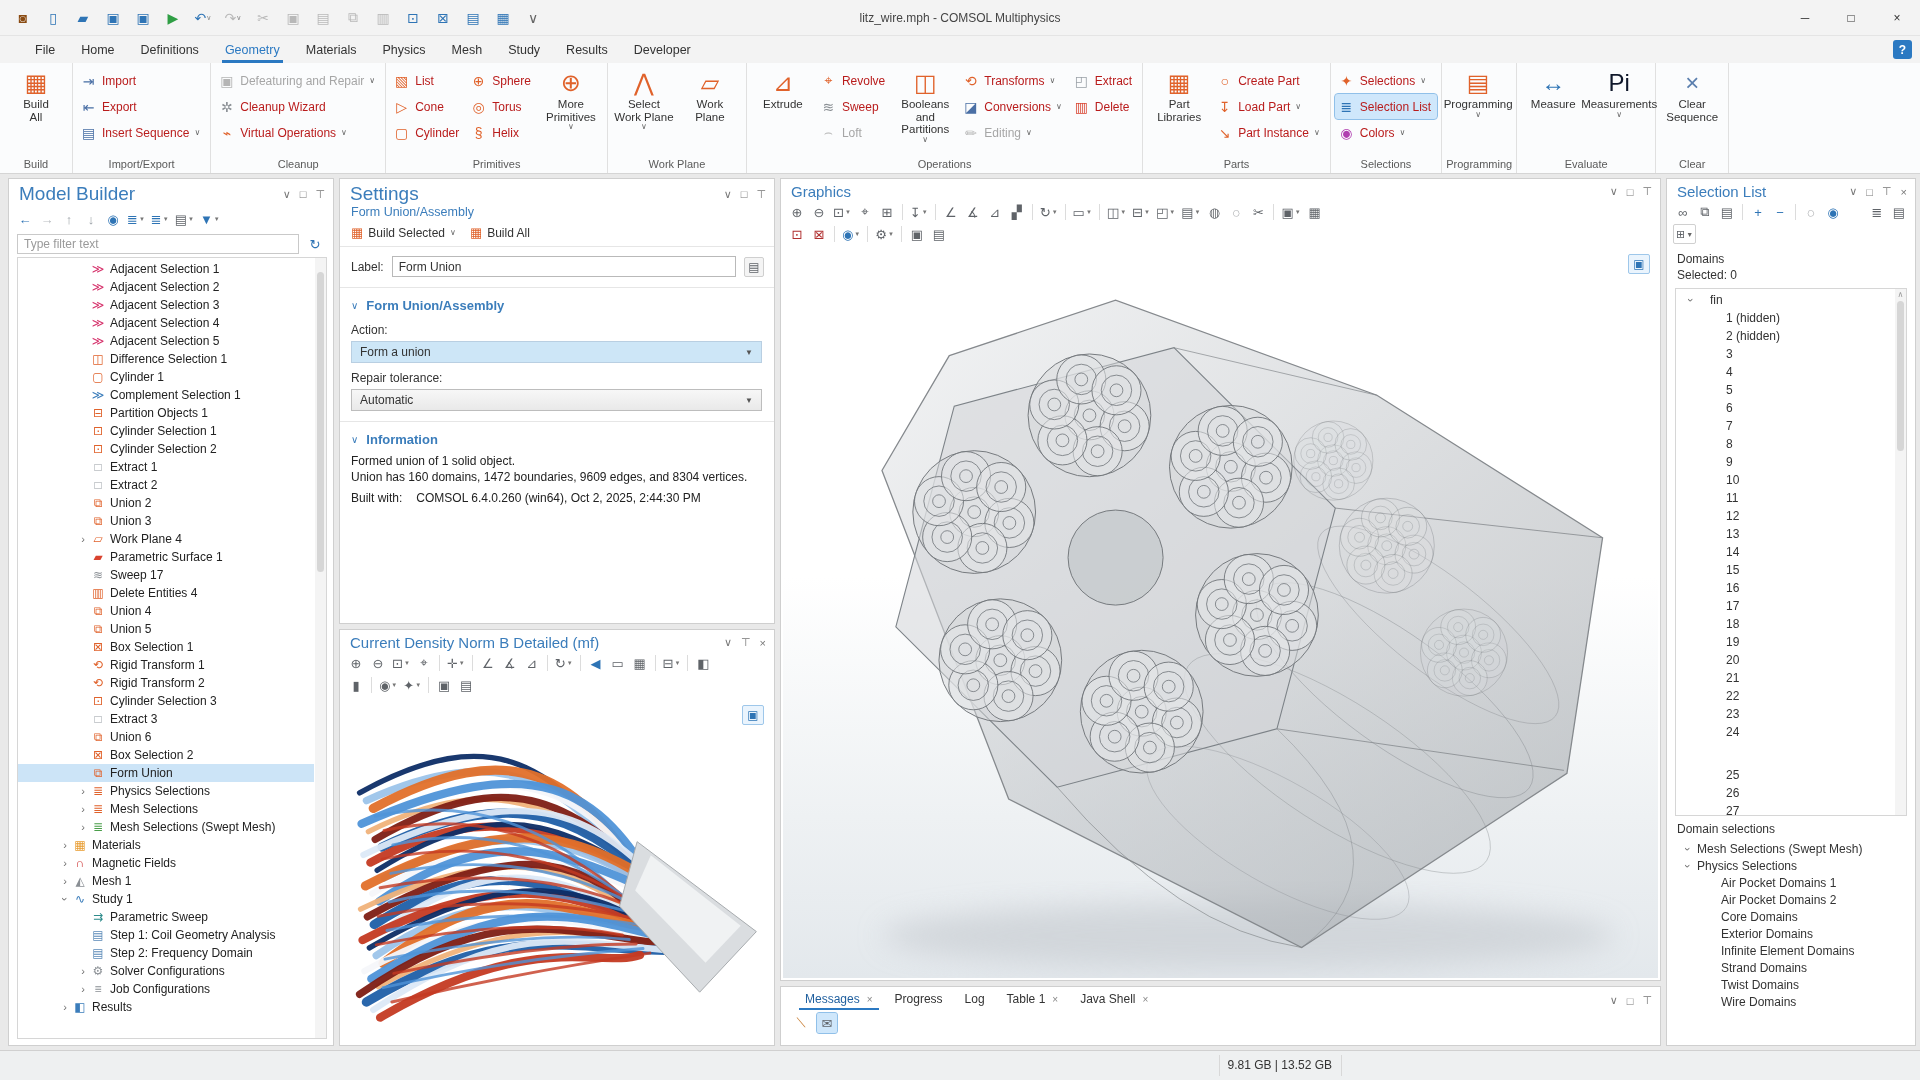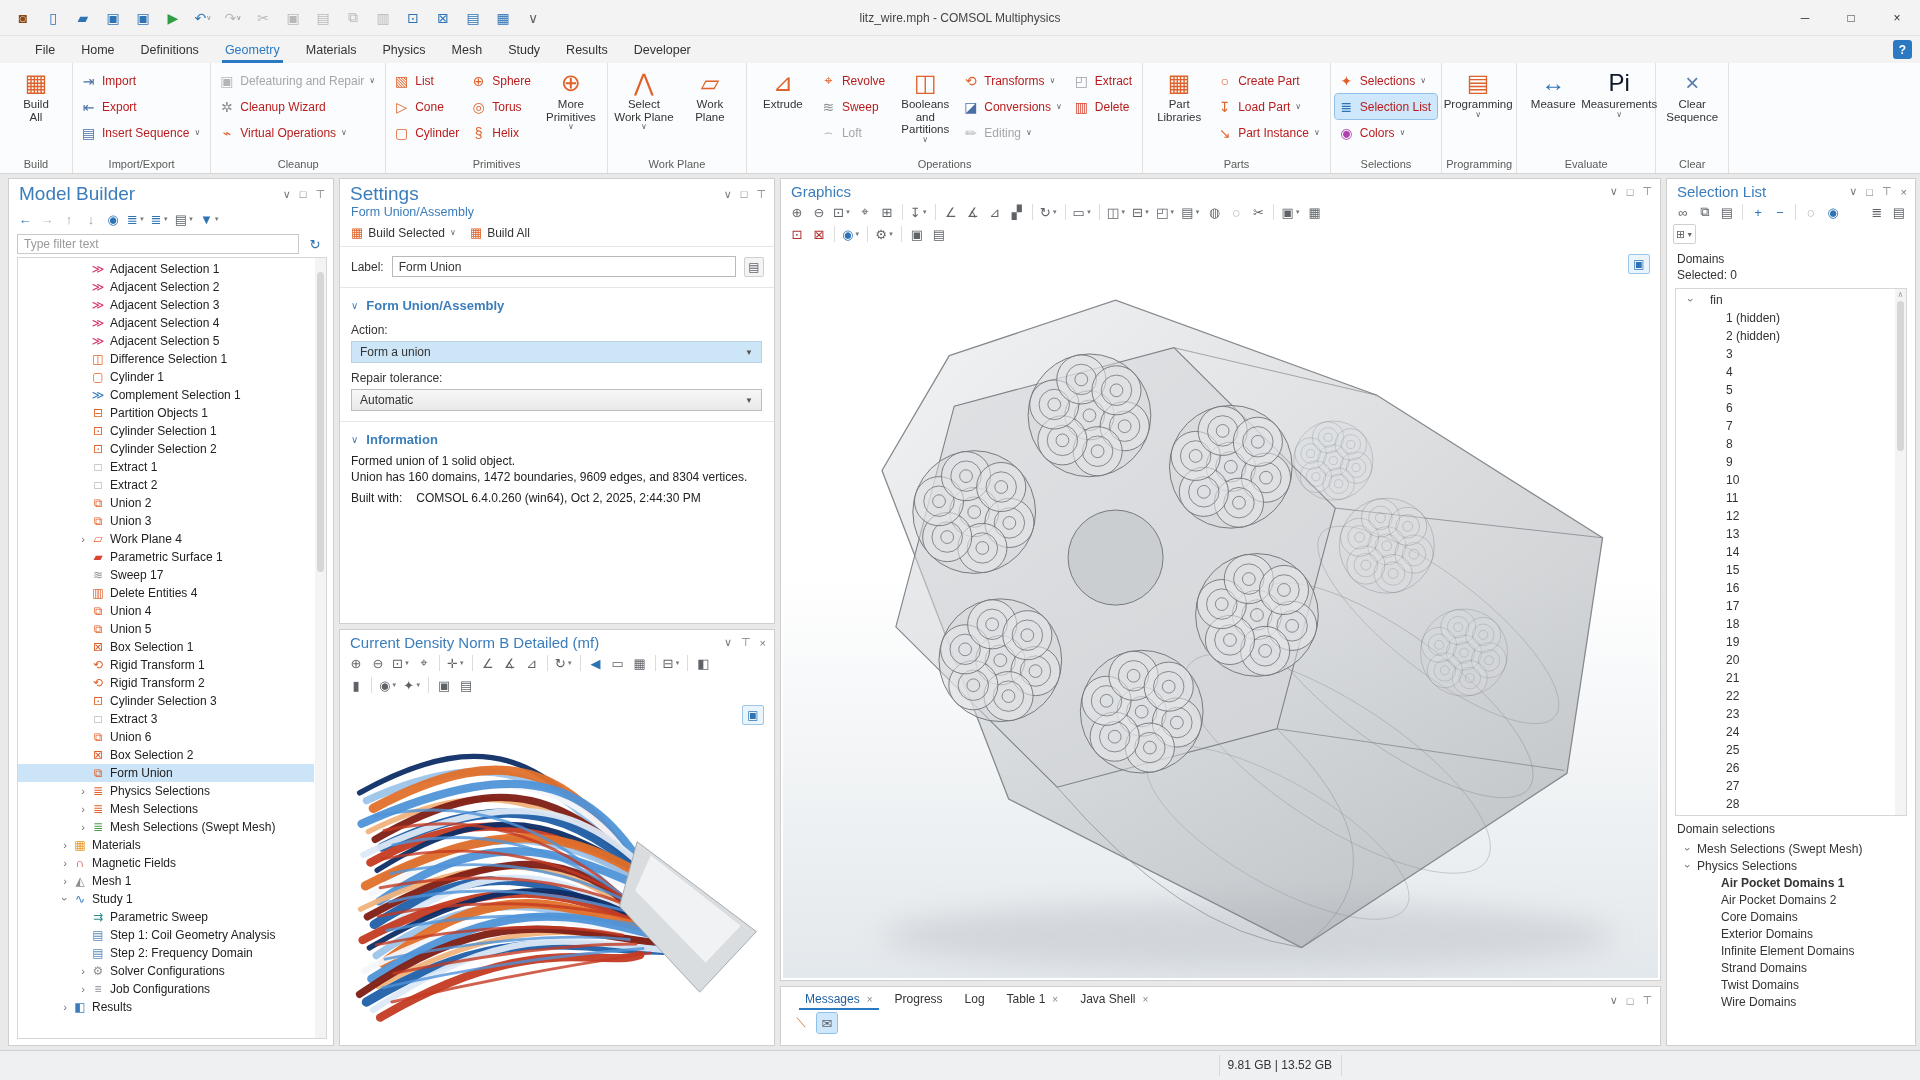--- a/index.html
+++ b/index.html
@@ -1349,41 +1349,41 @@
             <div class="slrow" style="padding-left: 50px;">15</div>
             <div class="slrow" style="padding-left: 50px;">16</div>
             <div class="slrow" style="padding-left: 50px;">17</div>
             <div class="slrow" style="padding-left: 50px;">18</div>
             <div class="slrow" style="padding-left: 50px;">19</div>
             <div class="slrow" style="padding-left: 50px;">20</div>
             <div class="slrow" style="padding-left: 50px;">21</div>
             <div class="slrow" style="padding-left: 50px;">22</div>
             <div class="slrow" style="padding-left: 50px;">23</div>
             <div class="slrow" style="padding-left: 50px;">24</div>
-            <div class="slrow" style="padding-left: 50px;">25</div>
+            <div class="slrow" style="padding-left: 50px; margin-top: 25px;">25</div>
             <div class="slrow" style="padding-left: 50px;">26</div>
             <div class="slrow" style="padding-left: 50px;">27</div>
             <div class="slrow" style="padding-left: 50px;">28</div>
           </div>
         <div class="vscroll">
           <div style="position:absolute;top:1px;left:0;right:0;text-align:center;font-size:8px;color:#999;">∧</div>
           <div class="vthumb" style="top:12px; height:150px;"></div>
         </div>
       </div>
       <div class="sl-caption">Domain selections</div>
       <div id="domain-box">
           <div class="dsrow" style="padding-left: 6px;">
             <span class="chev open">›</span>
             <span style="margin-left: 2px;">Mesh Selections (Swept Mesh)</span>
           </div>
           <div class="dsrow" style="padding-left: 6px;">
             <span class="chev open">›</span>
             <span style="margin-left: 2px;">Physics Selections</span>
           </div>
-          <div class="dsrow" style="padding-left: 46px; font-weight: bold;">Air Pocket Domains 1</div>
+          <div class="dsrow" style="padding-left: 46px;">Air Pocket Domains 1</div>
           <div class="dsrow" style="padding-left: 46px;">Air Pocket Domains 2</div>
           <div class="dsrow" style="padding-left: 46px;">Core Domains</div>
           <div class="dsrow" style="padding-left: 46px;">Exterior Domains</div>
           <div class="dsrow" style="padding-left: 46px;">Infinite Element Domains</div>
           <div class="dsrow" style="padding-left: 46px;">Strand Domains</div>
           <div class="dsrow" style="padding-left: 46px;">Twist Domains</div>
           <div class="dsrow" style="padding-left: 46px;">Wire Domains</div>
         </div>
     </div>
   </div>

